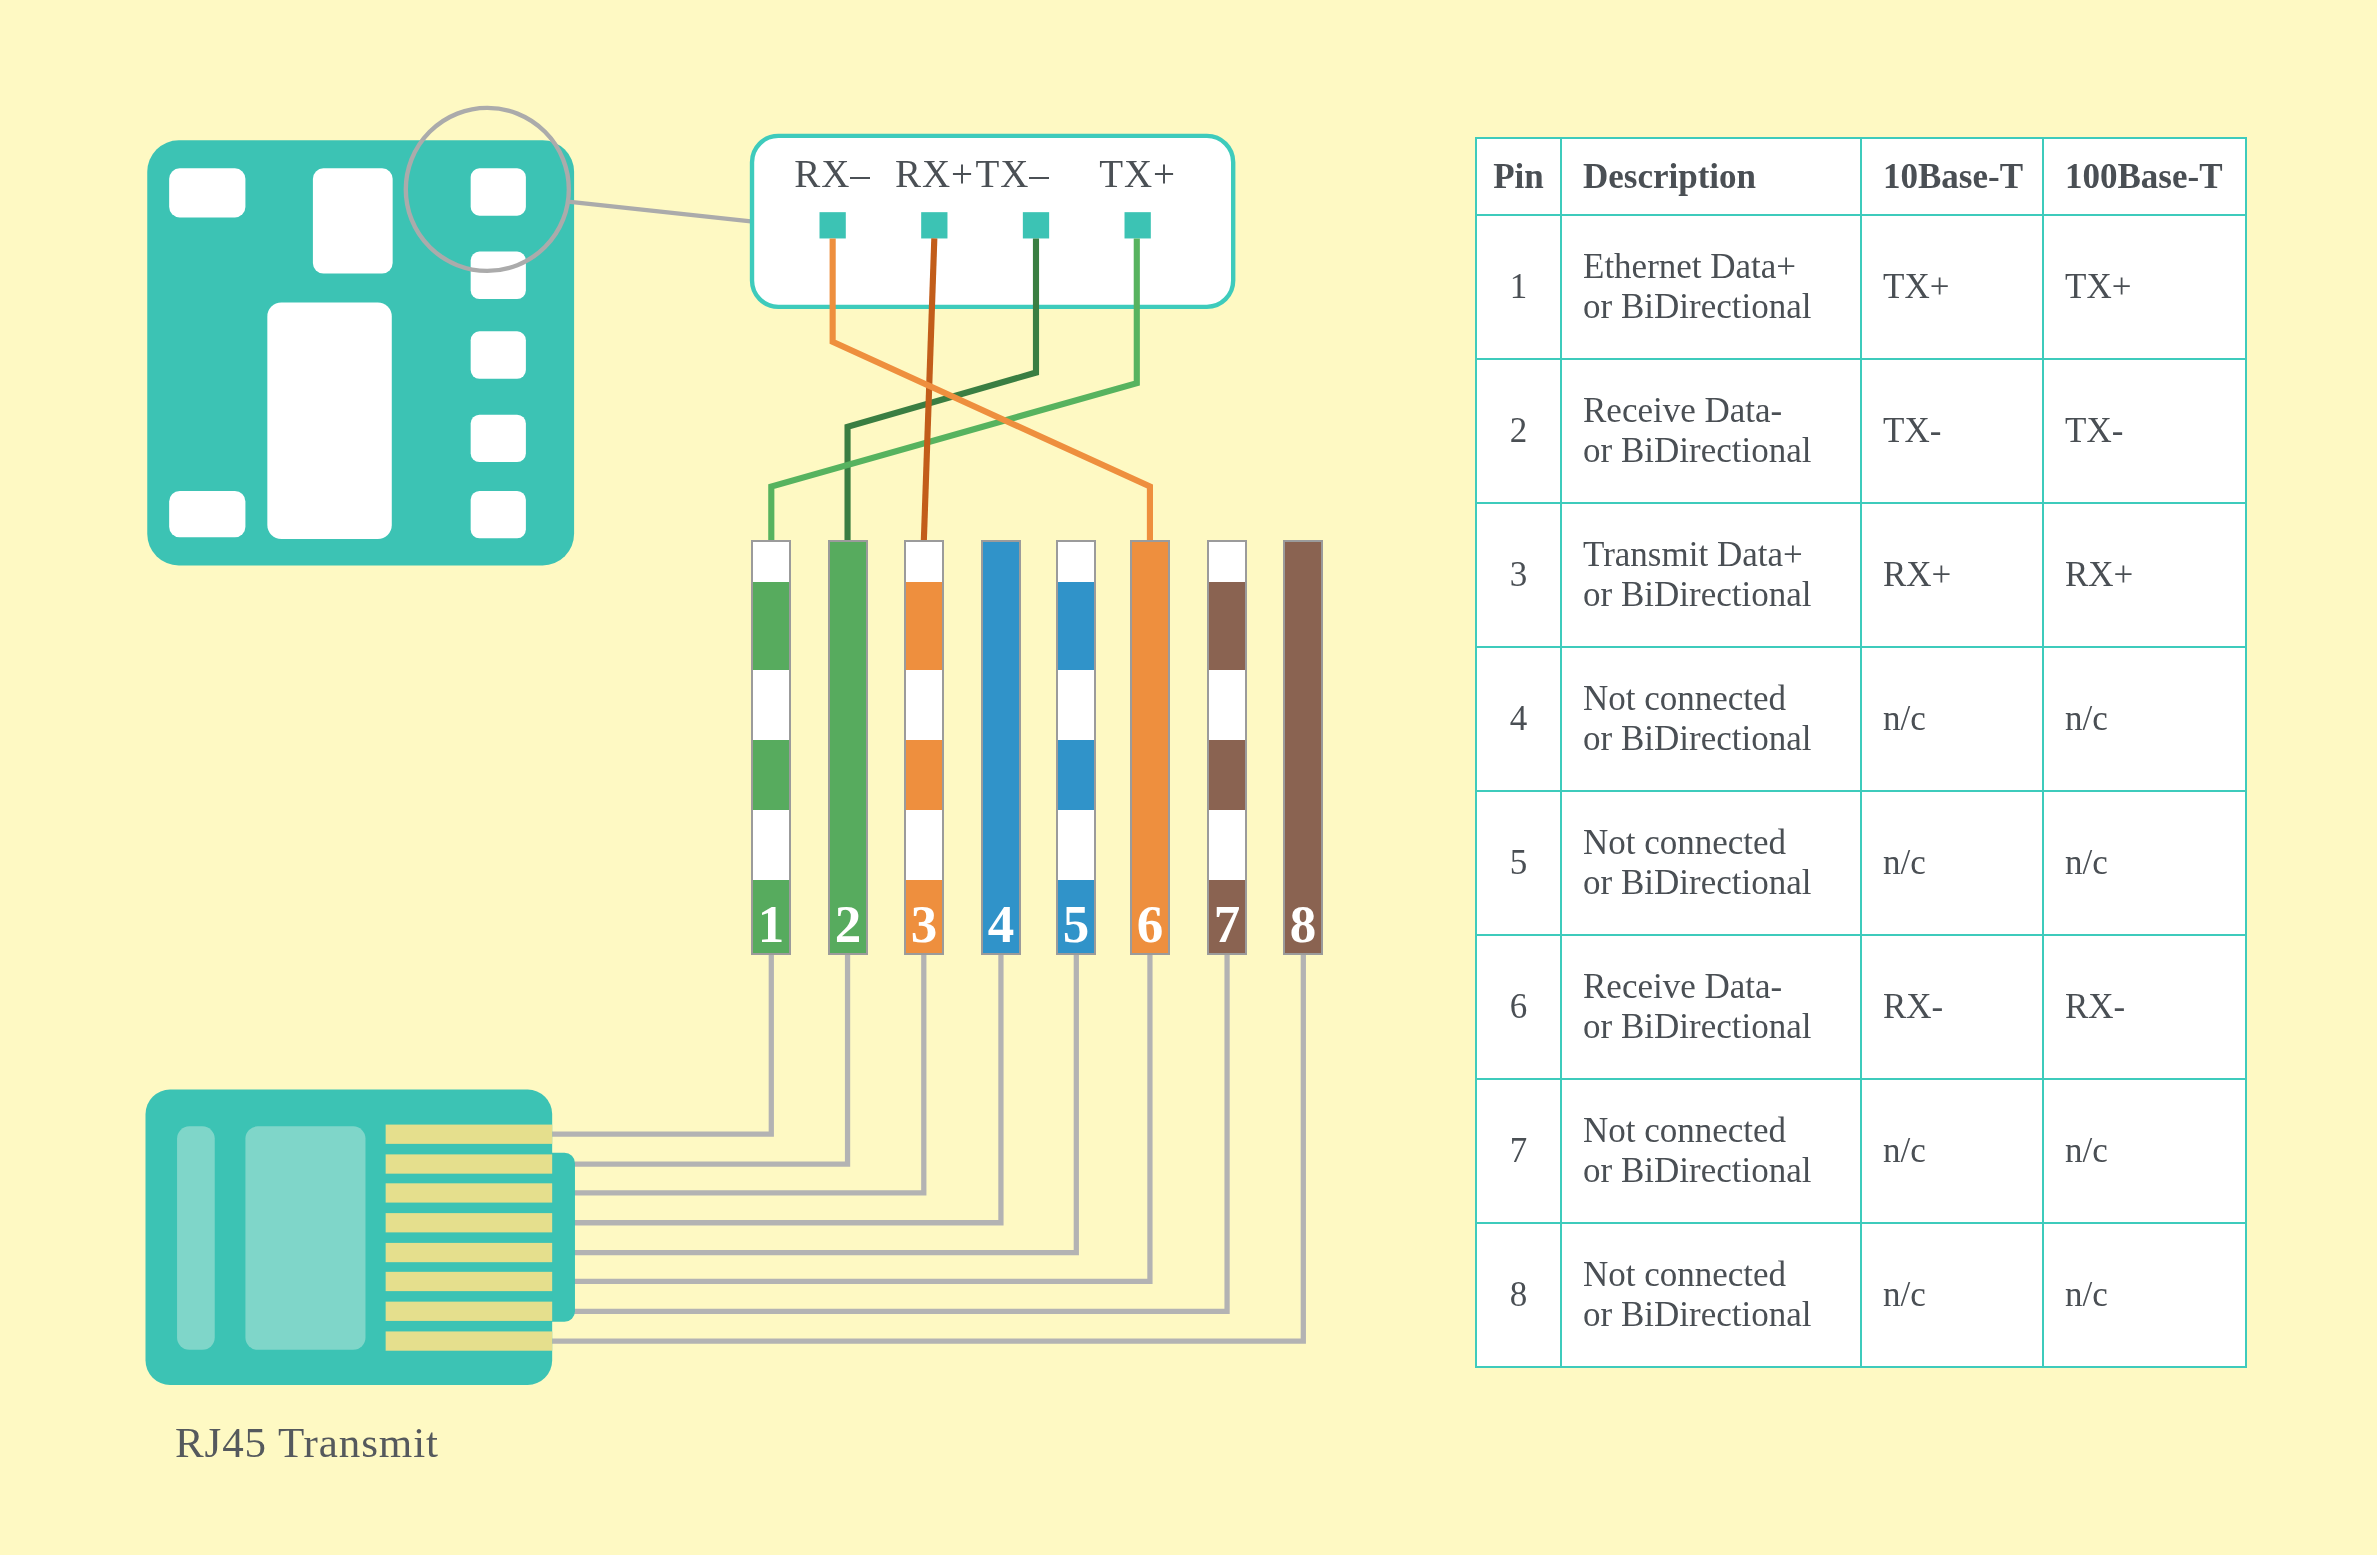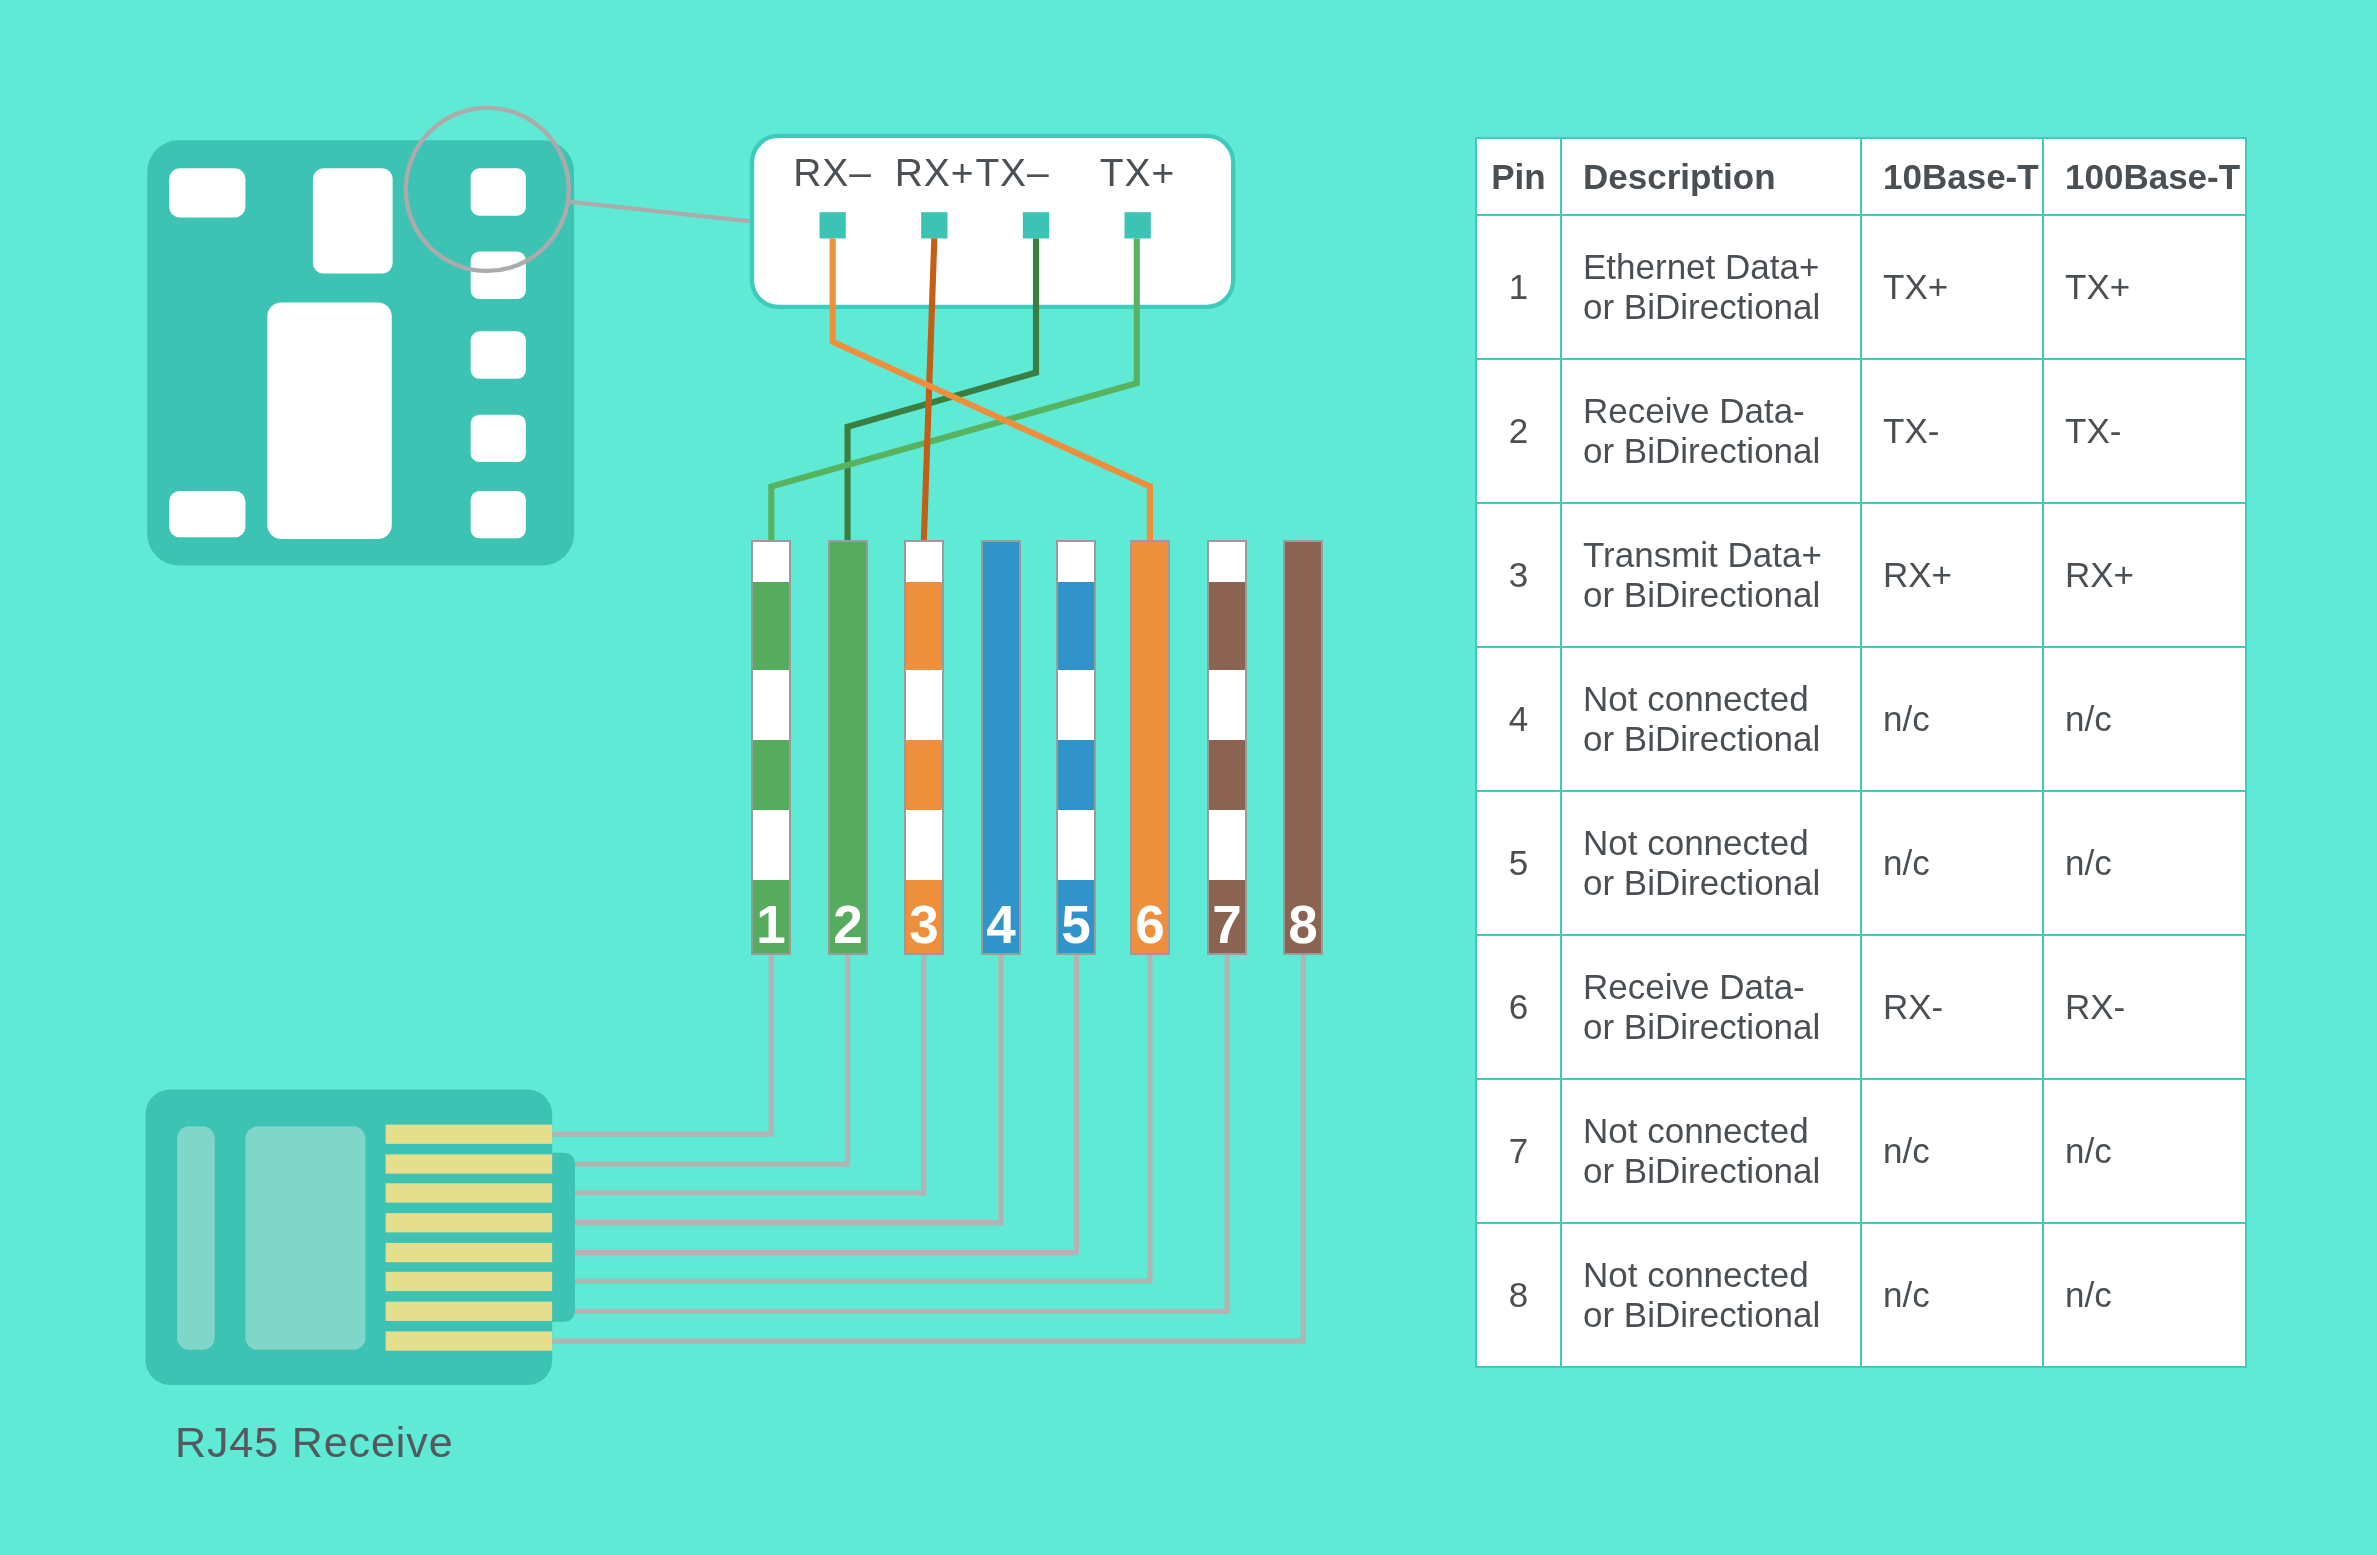--- a/index.html
+++ b/index.html
@@ -1,18 +1,18 @@
 <!DOCTYPE html>
 <html style="font-size:14px"><head>
 <meta charset="utf-8">
 <style>
   html,body{margin:0;padding:0;background:#ffffff;}
   .canvas{
-    position:relative;width:2377px;height:1555px;background:#5eead4;
-    font-family:Liberation Sans, sans-serif;overflow:hidden;
+    position:relative;width:2377px;height:1555px;background:#fef9c3;
+    font-family:Liberation Serif, serif;overflow:hidden;
   }
   .layer{position:absolute;left:0;top:0;}
   
   .sig-label{
     position:absolute;top:151px;width:123px;text-align:center;
     font-size:39px;color:#4b5055;letter-spacing:0.9px;
   }
   
   .bar{
     position:absolute;top:540px;width:40px;height:415px;
@@ -134,21 +134,21 @@
   <div class="bar bar-solid" style="left:1130px;--c:#ee8f3e">
       <span class="num">6</span>
     </div>
   <div class="bar bar-striped" style="left:1207px;--c:#8a6351">
       <span class="num">7</span>
     </div>
   <div class="bar bar-solid" style="left:1283px;--c:#8a6351">
       <span class="num">8</span>
     </div>
 
-  <div class="rj45-label">RJ45 Receive</div>
+  <div class="rj45-label">RJ45 Transmit</div>
 
   <table class="pin-table">
     <colgroup>
         <col style="width:85px">
         <col style="width:300px">
         <col style="width:182px">
         <col style="width:203px">
       </colgroup>
     <tbody>
         <tr>

